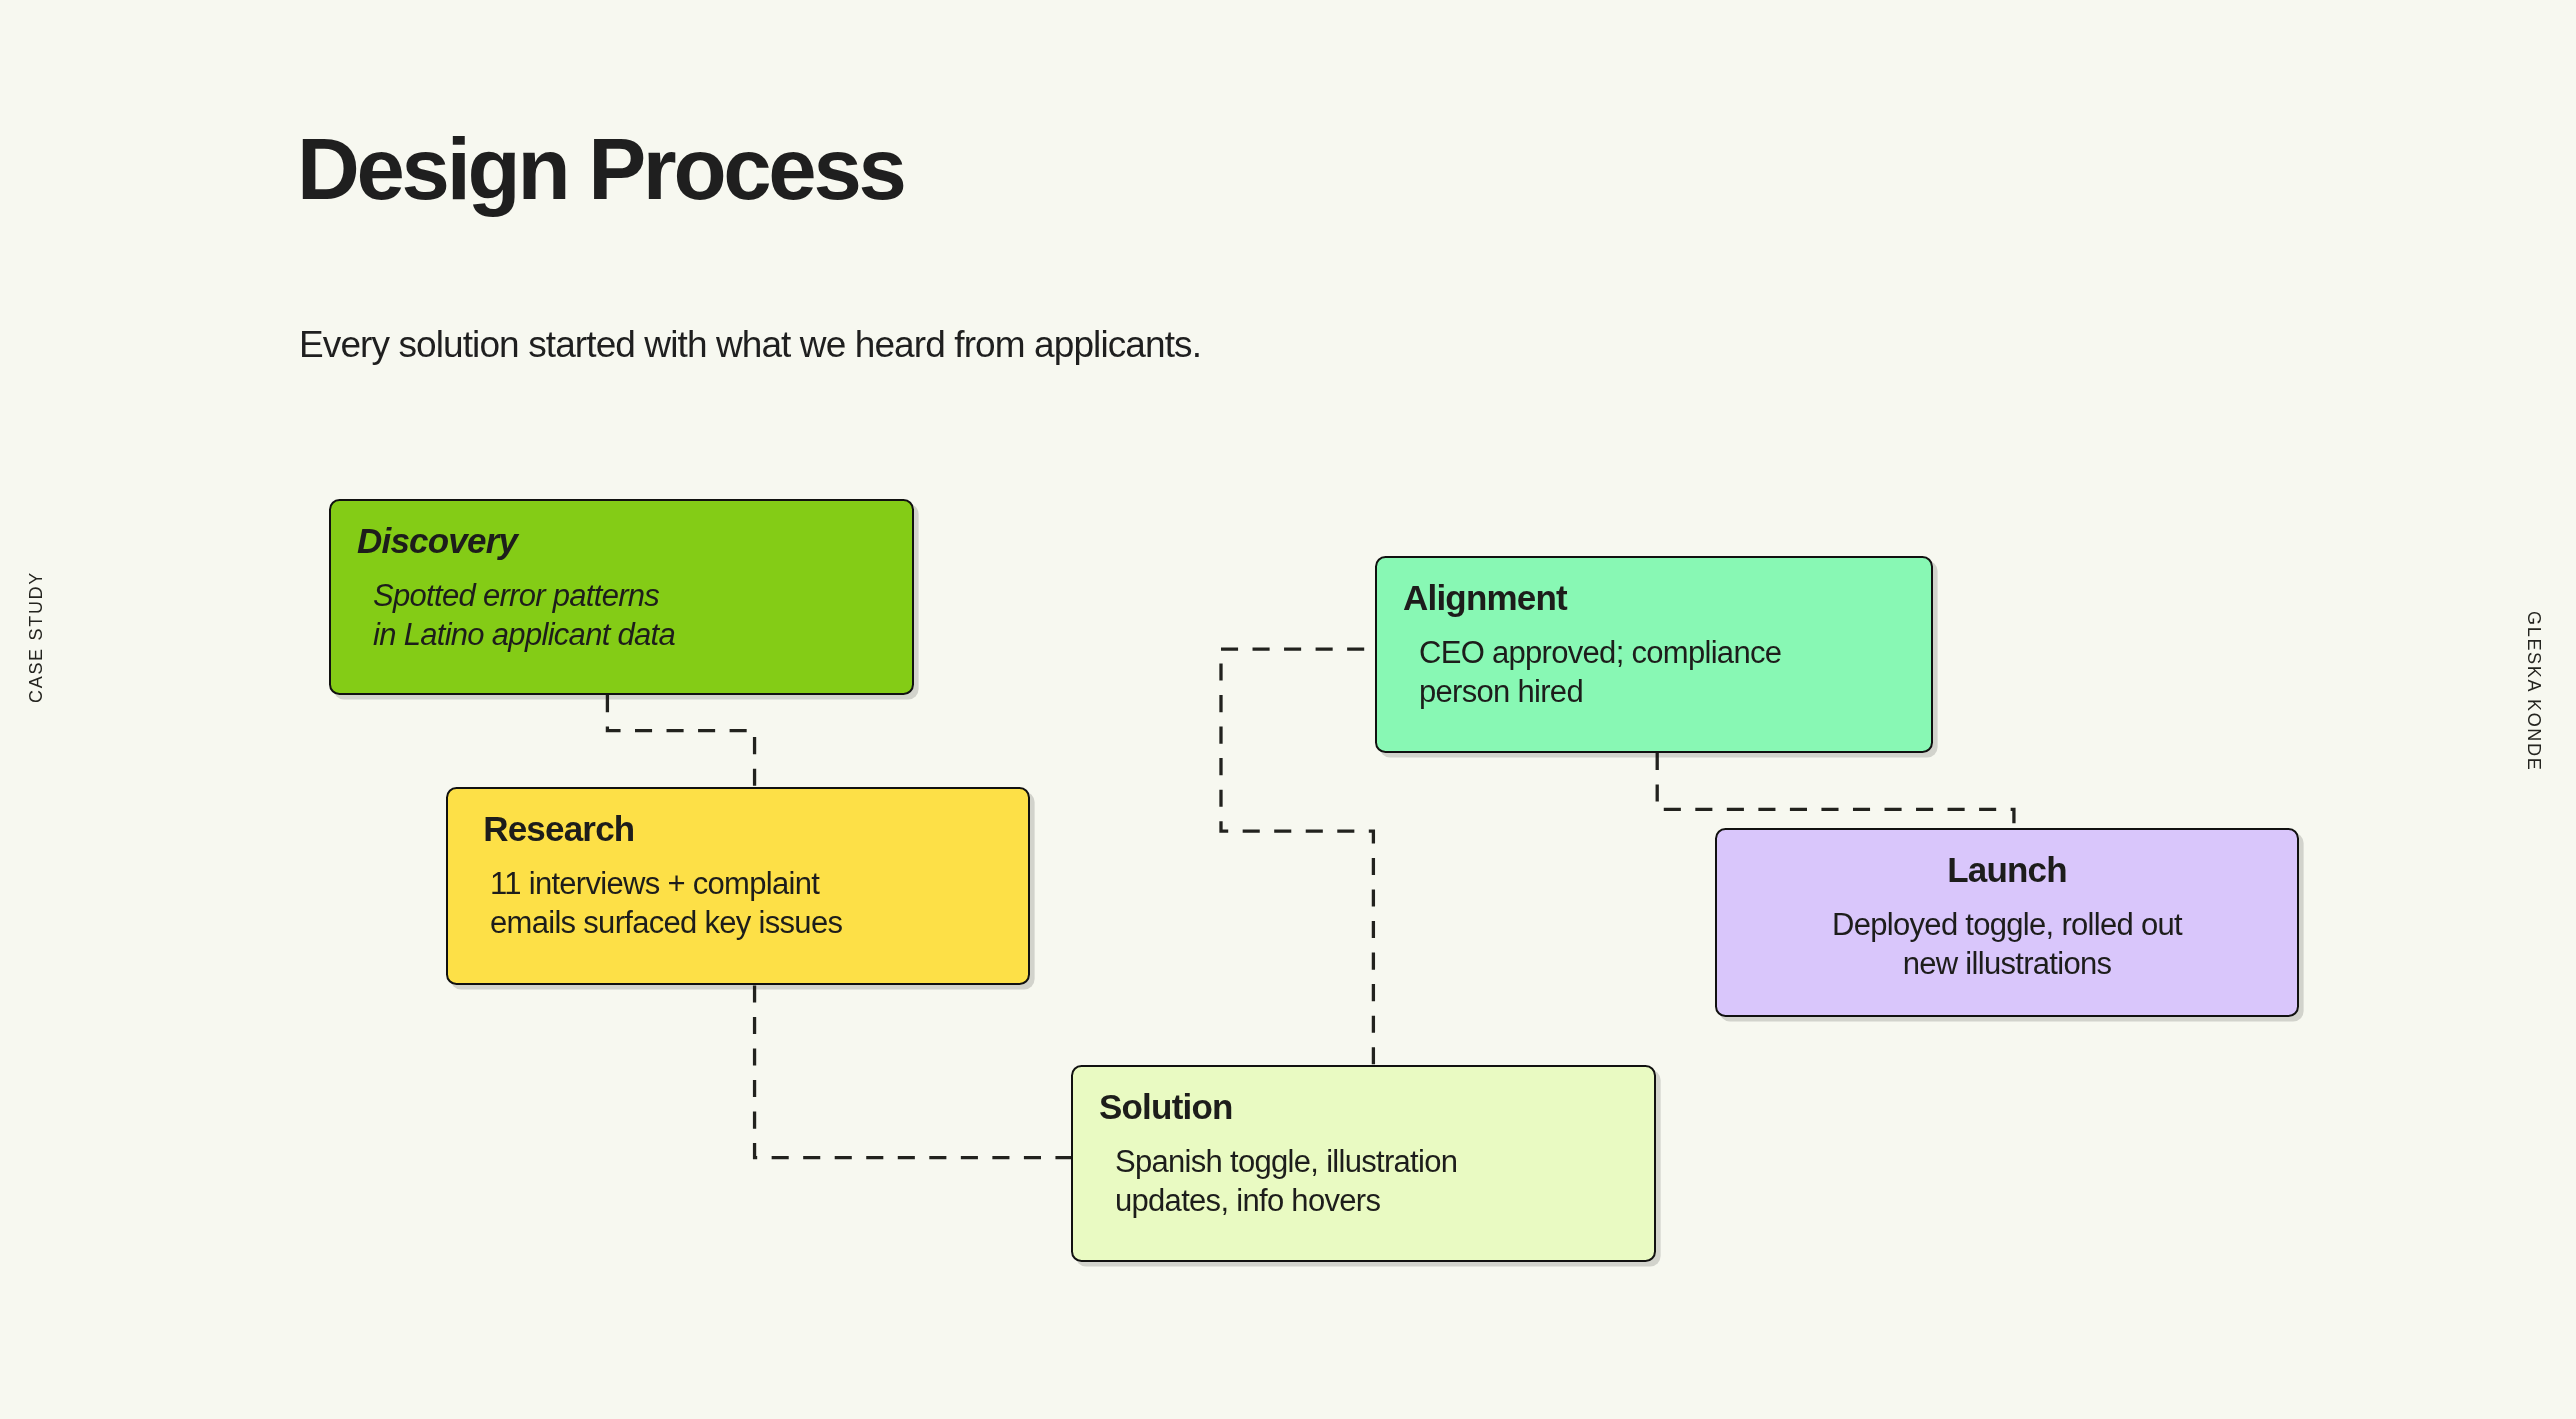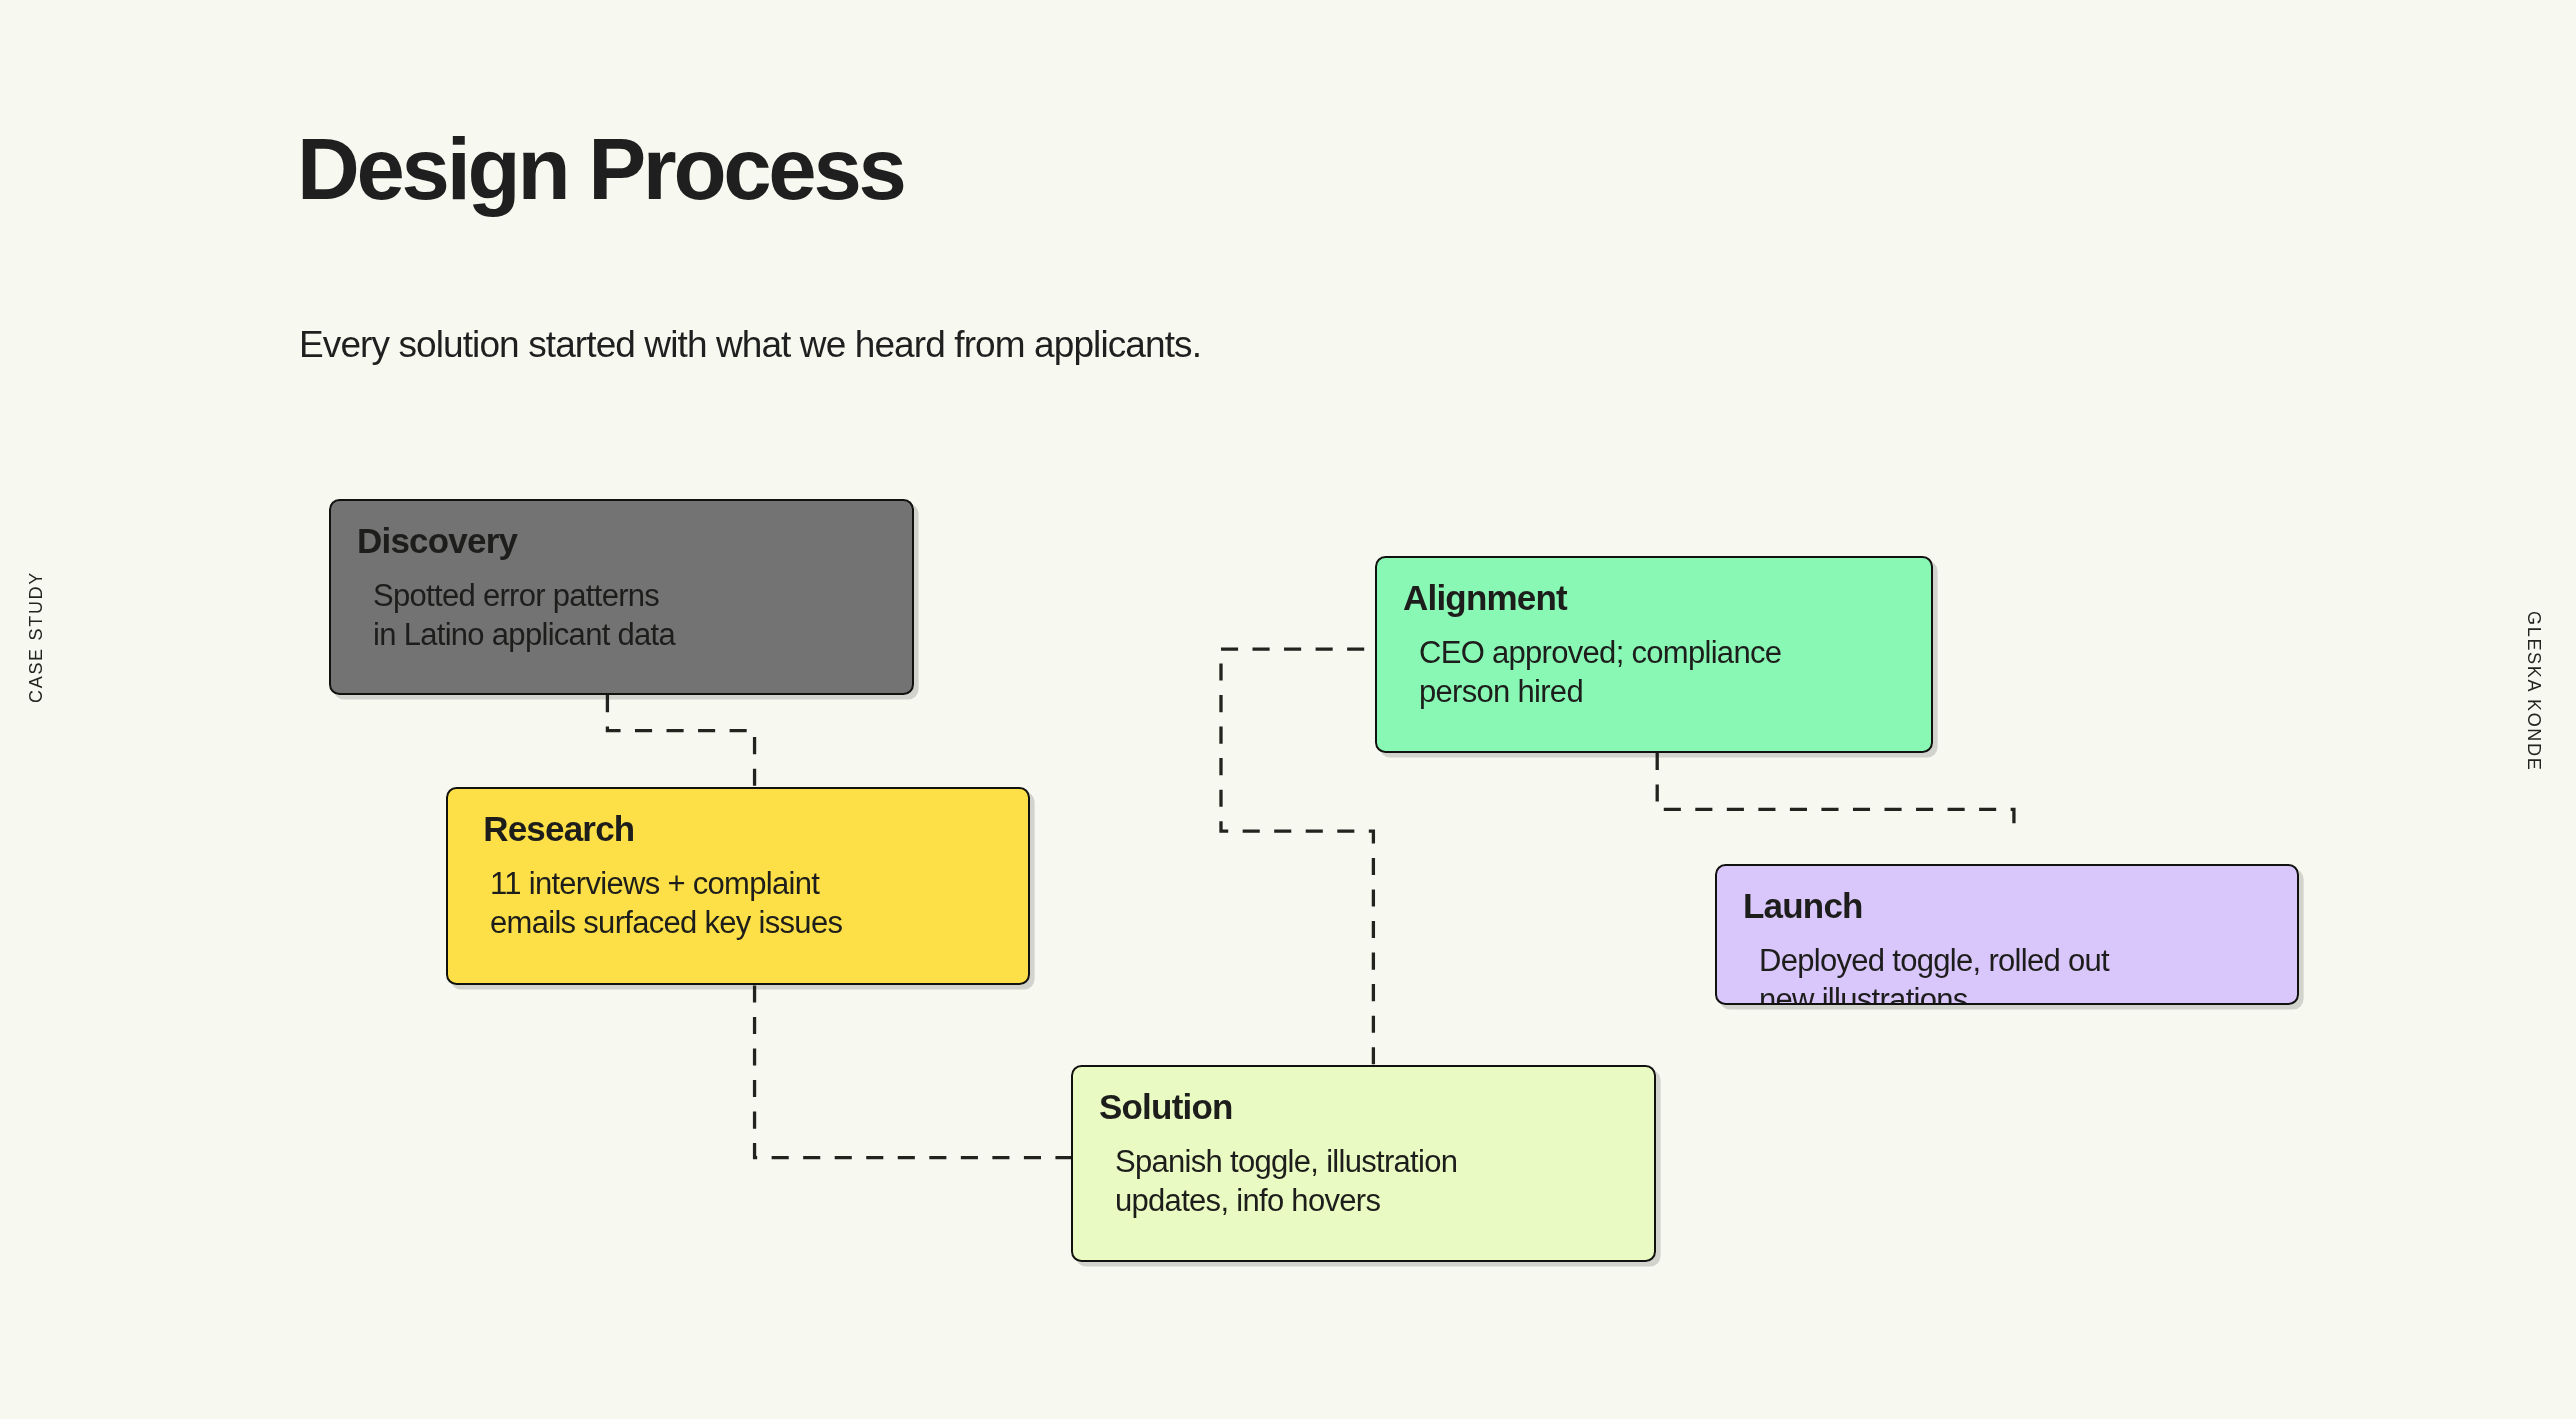--- a/index.html
+++ b/index.html
@@ -115,21 +115,21 @@
     letter-spacing: -0.7px;
     color: #1d1d1b;
     margin: 16px;
     white-space: pre-line;
   }
 
   #card-discovery { left: 329px;  top: 499px;  width: 585px; height: 196px; }
   #card-research  { left: 446px;  top: 787px; width: 584px; height: 198px; }
   #card-solution  { left: 1071px; top: 1065px; width: 585px; height: 197px; }
   #card-alignment { left: 1375px; top: 556px;  width: 558px; height: 197px; }
-  #card-launch    { left: 1715px; top: 864px; width: 584px; height: 141px; }
+  #card-launch    { left: 1715px; top: 828px; width: 584px; height: 189px; text-align: center; }
 
   #card-research .card-title { padding-left: 9.2px; }
 </style>
 </head>
 <body style="background: rgb(247, 248, 240);">
 
 <div id="stage" style="background: rgb(247, 248, 240);">
 
   <div id="page-title">Design Process</div>
 
@@ -139,21 +139,21 @@
 
   <div id="side-label-right" class="side-label">GLESKA KONDE</div>
 
   <svg id="connectors" viewBox="0 0 3920 2160" width="2576" height="1419">
     <path d="M 924 1058 L 924 1112 L 1148 1112 L 1148 1198" stroke="#22221e"></path>
     <path d="M 1148 1500 L 1148 1762 L 1630 1762" stroke="#22221e"></path>
     <path d="M 2090 1620 L 2090 1265 L 1858 1265 L 1858 988 L 2093 988" stroke="#22221e"></path>
     <path d="M 2522 1146 L 2522 1232 L 3065 1232 L 3065 1260" stroke="#22221e"></path>
   </svg>
 
-  <div class="card" id="card-discovery" style="background: #737373;">
+  <div class="card" id="card-discovery" style="background: #84cc16; font-style: italic;">
     <p class="card-title">Discovery</p>
     <p class="card-desc">Spotted error patterns
 in Latino applicant data</p>
   </div>
 
   <div class="card" id="card-research" style="background: #fde047;">
     <p class="card-title">Research</p>
     <p class="card-desc">11 interviews + complaint
 emails surfaced key issues</p>
   </div>

